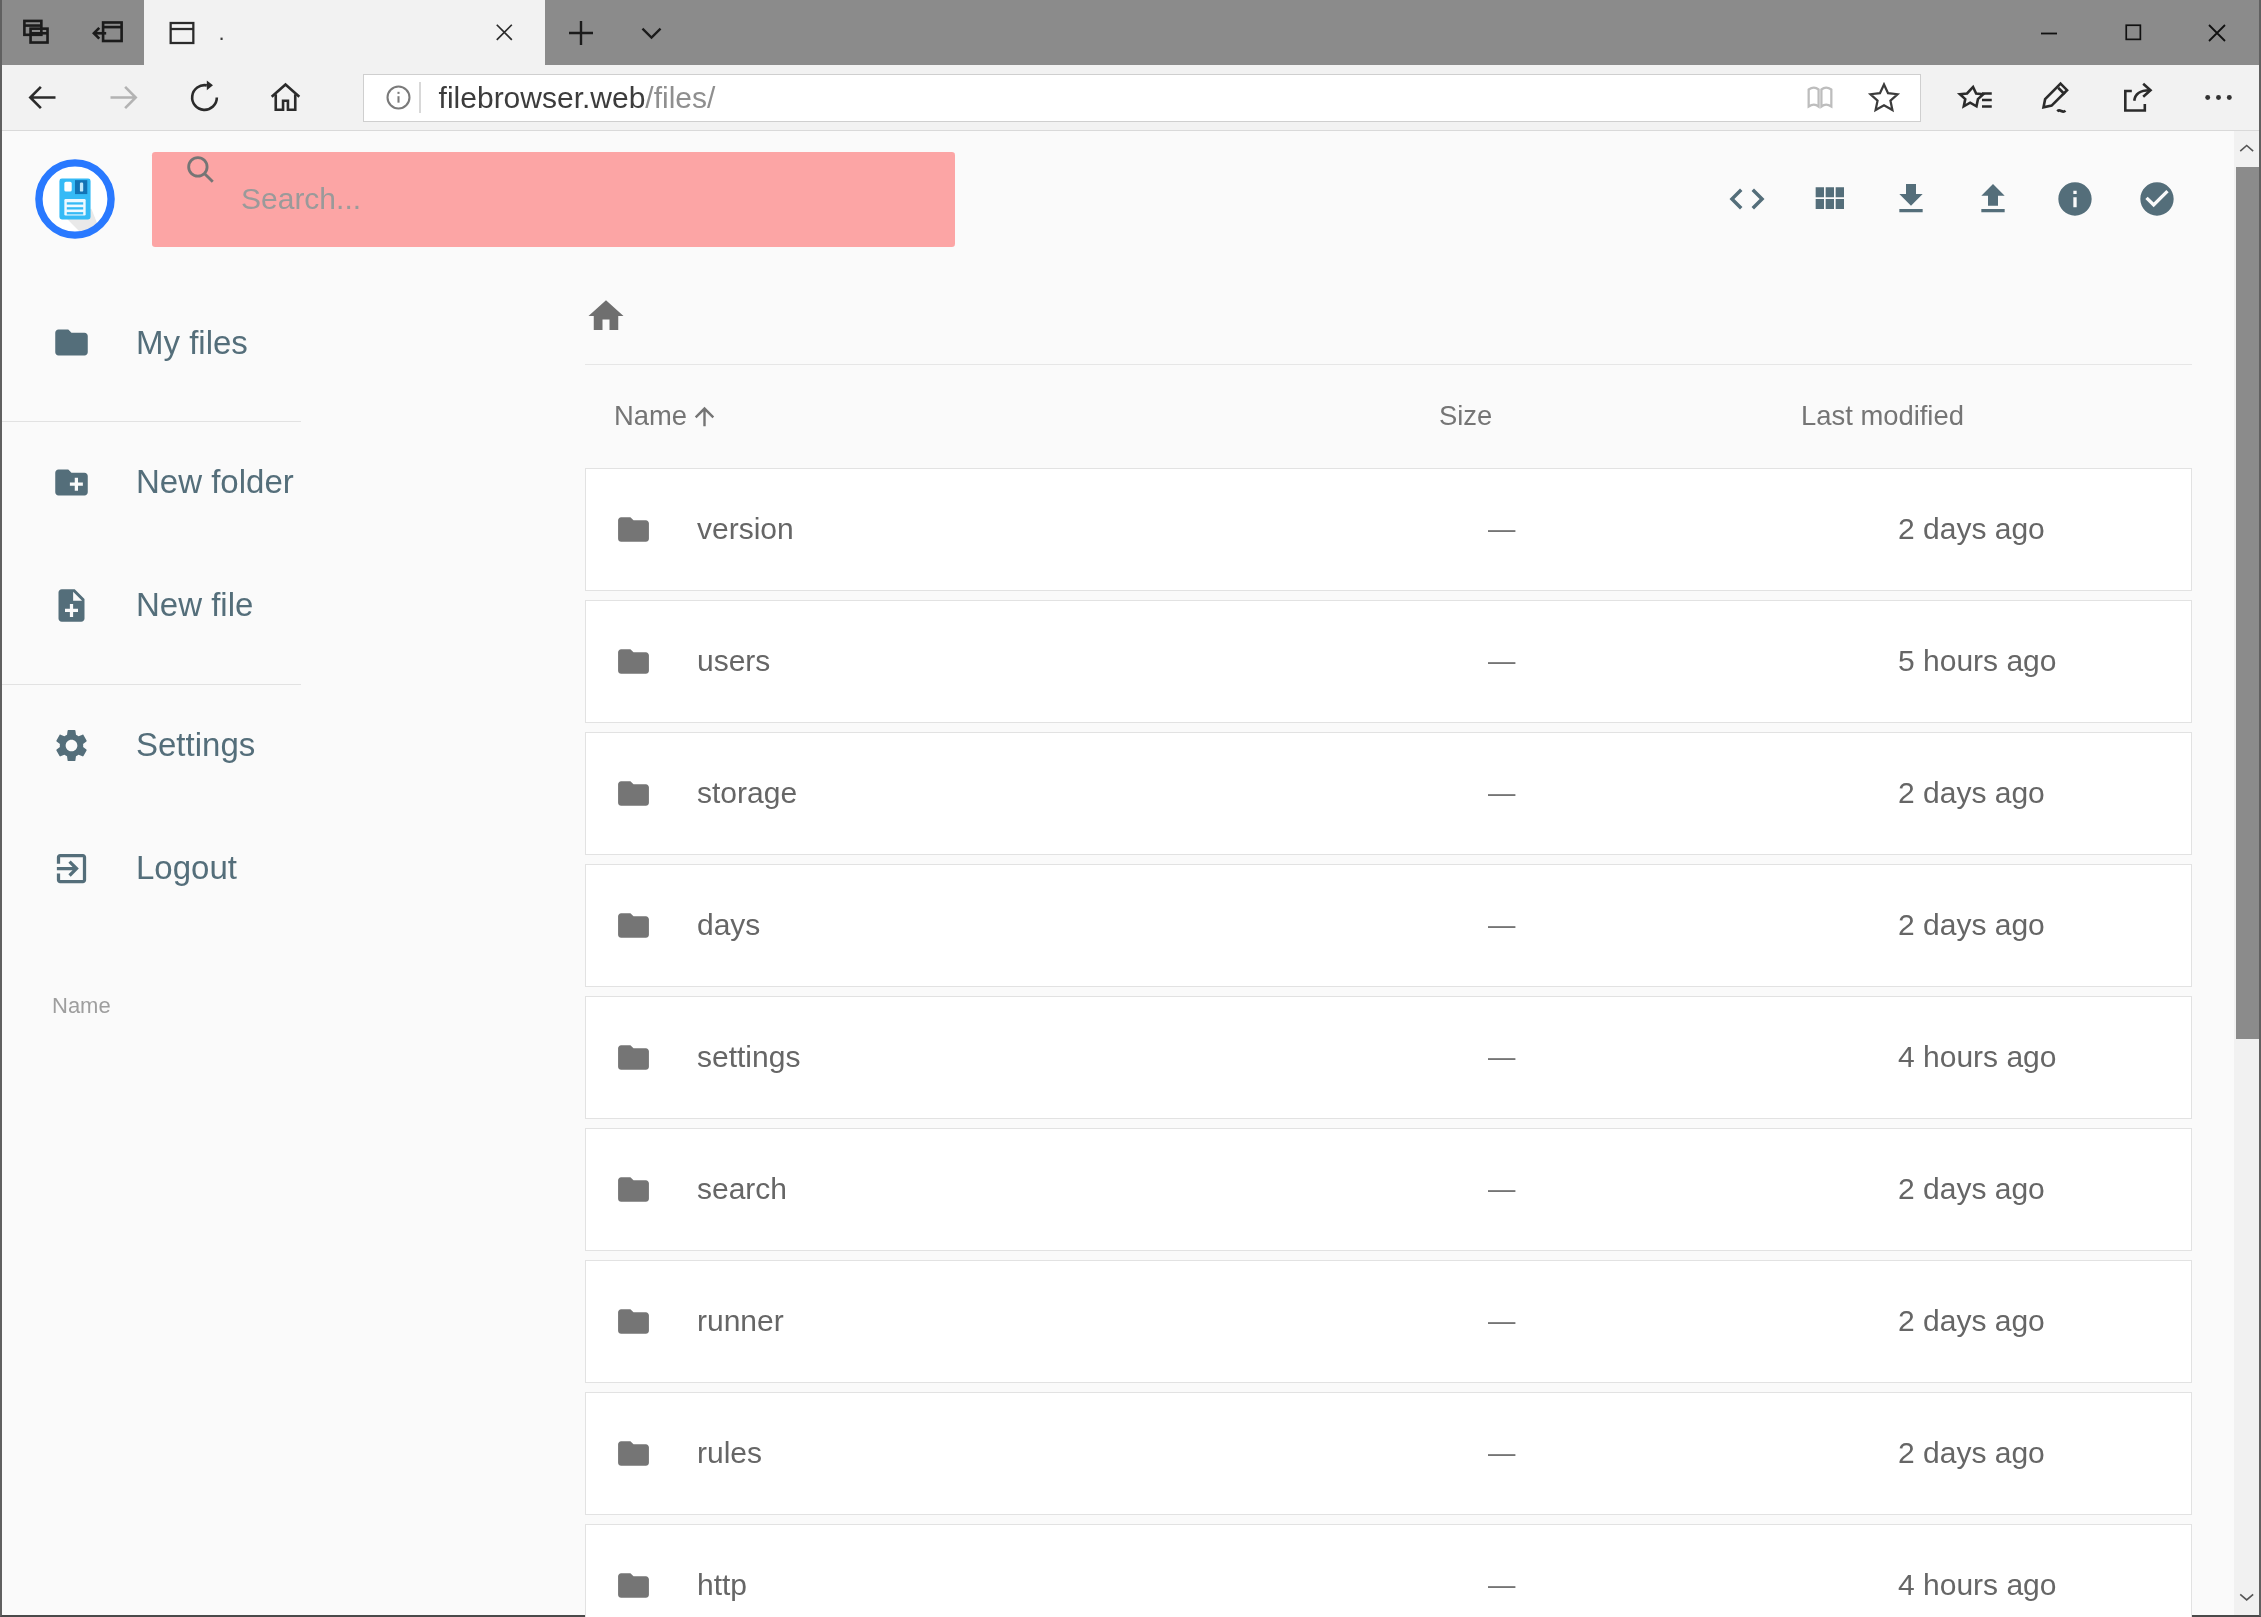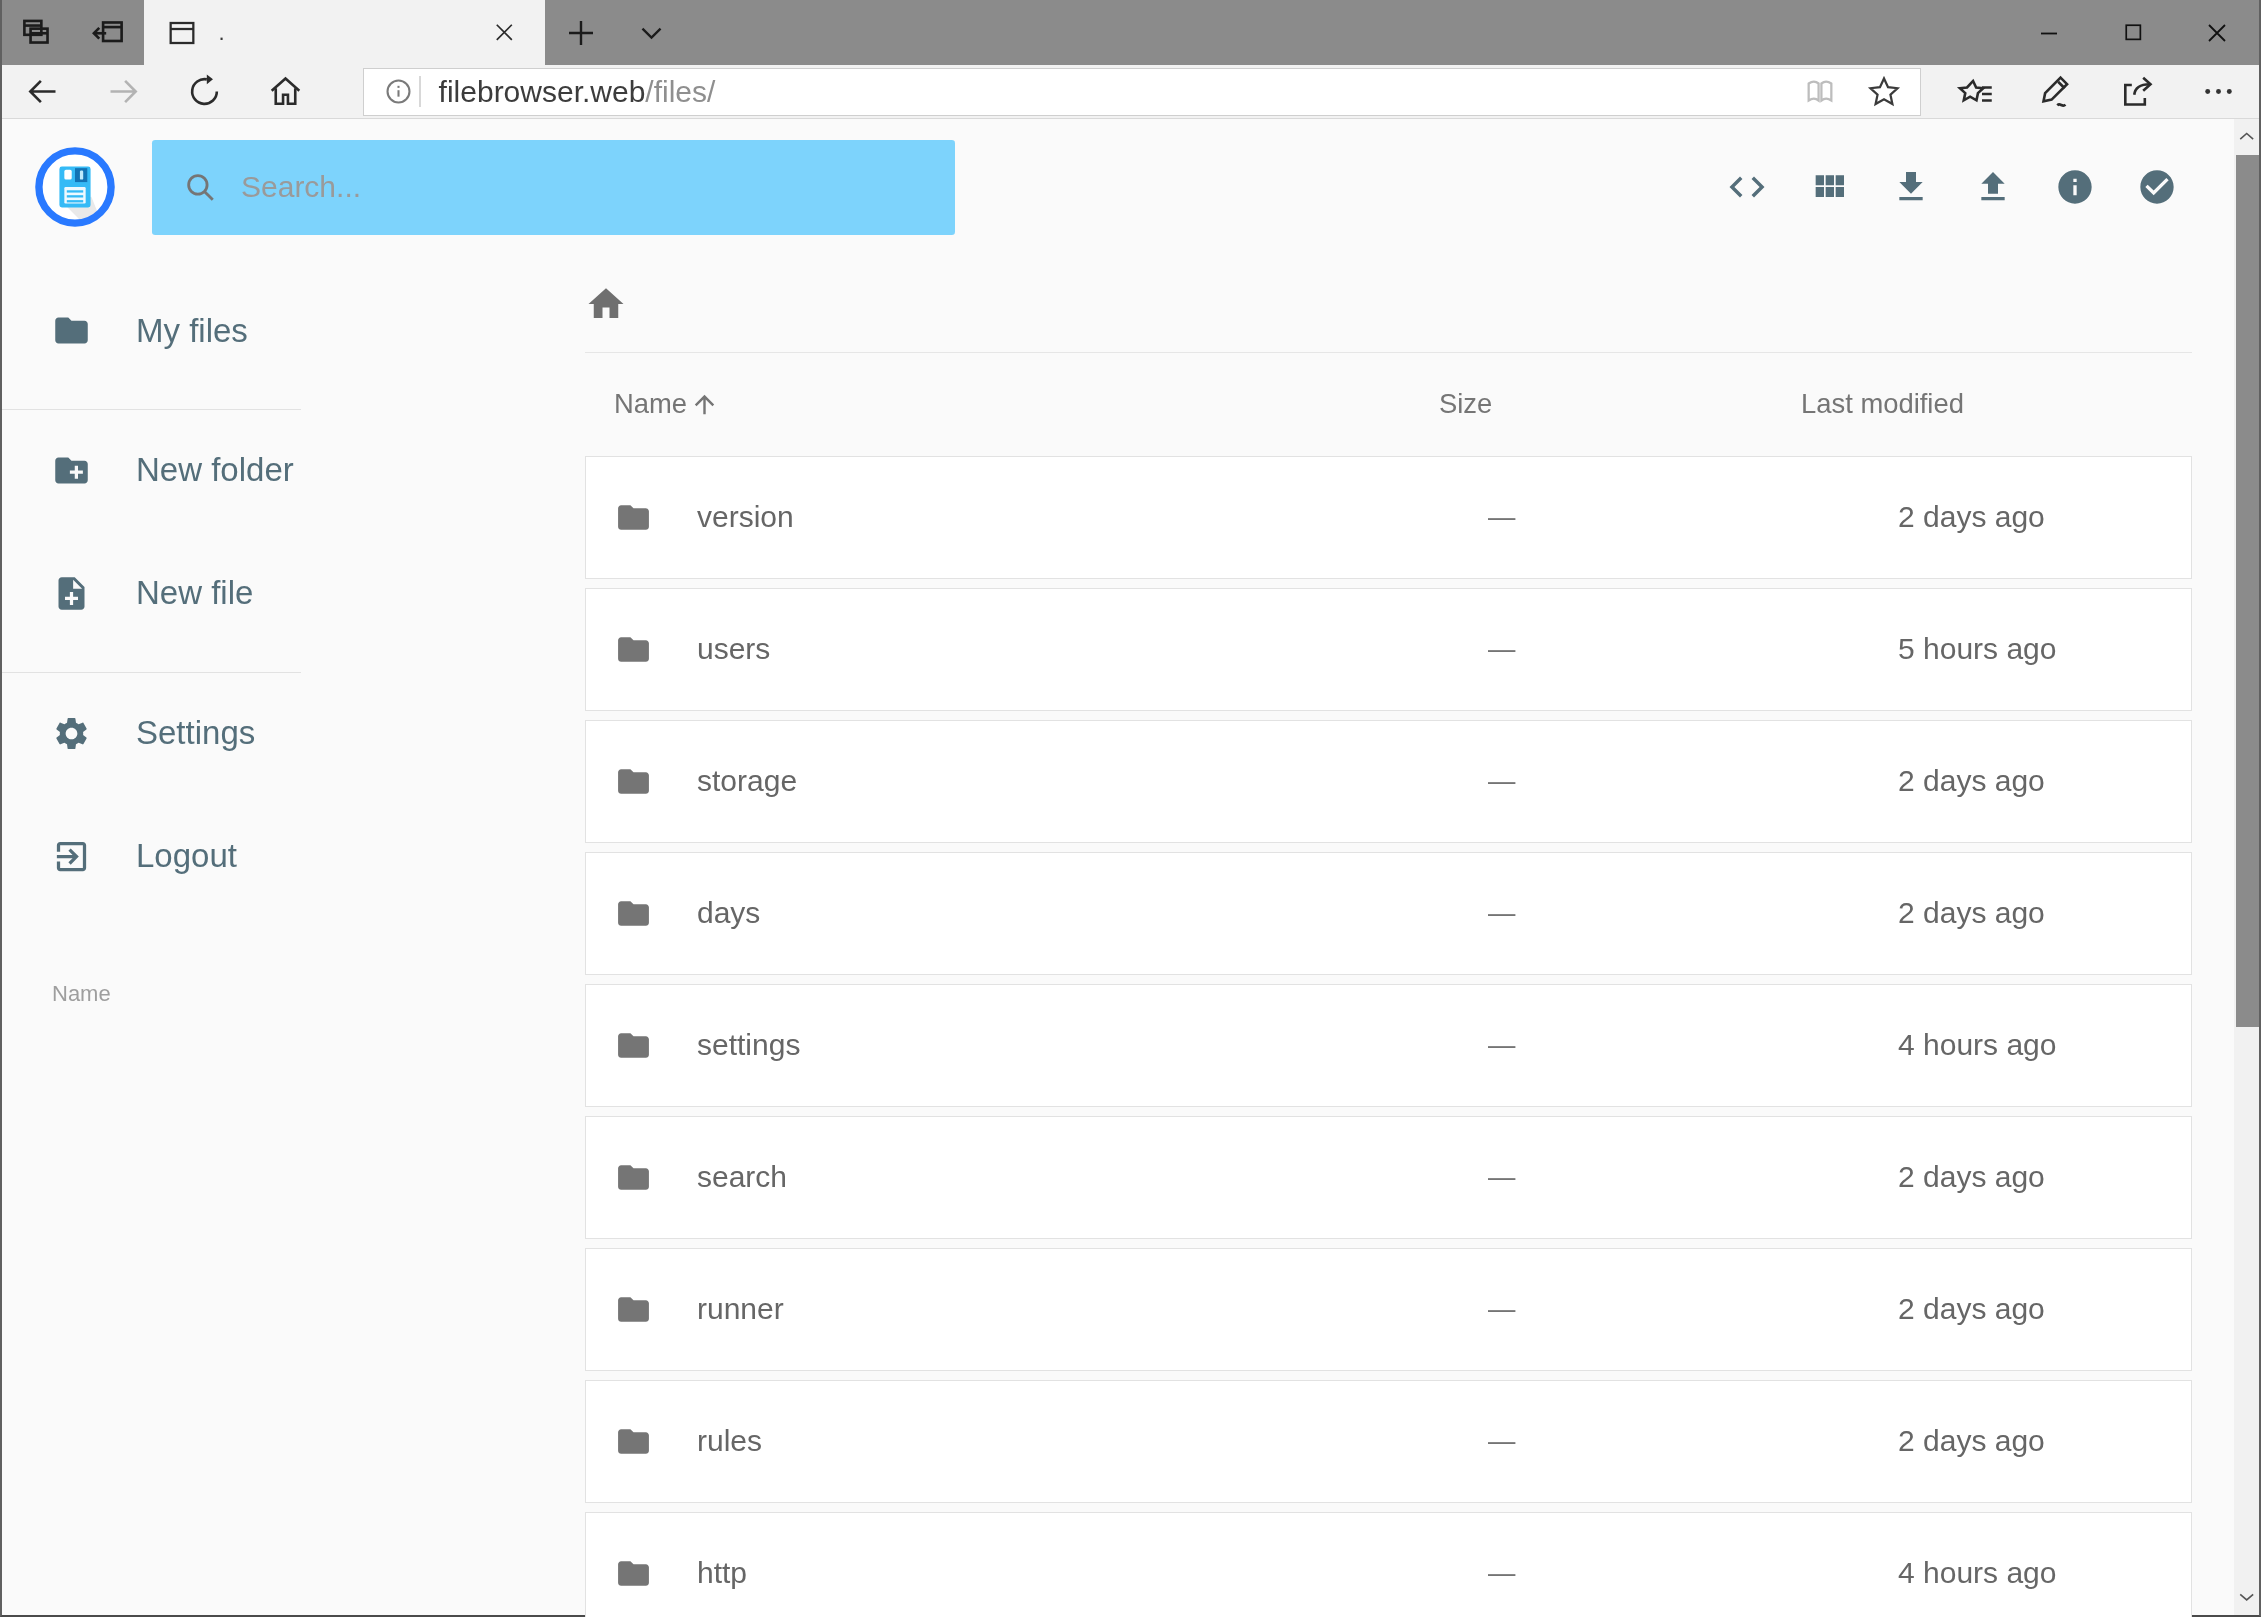--- a/index.html
+++ b/index.html
@@ -13,21 +13,21 @@
   
   .titlebar { height:65px; background:#8b8b8b; display:flex; align-items:stretch; flex:none; }
   .tb-btn { width:71px; display:flex; align-items:center; justify-content:center; }
   .tab { width:401px; background:#f2f2f2; display:flex; align-items:center; padding:0 21px; }
   .tab-title { font-size:22px; color:#3a3a3a; margin-left:19.4px; }
   .tab-close { margin-left:auto; display:flex; align-items:center; justify-content:center; width:39px; height:39px; }
   .win-controls { margin-left:auto; display:flex; }
   .win-btn { width:84px; display:flex; align-items:center; justify-content:center; }
 
   
-  .navbar { height:54px; background:#f2f2f2; border-bottom:0.8px solid #d9d9d9;
+  .navbar { height:66px; background:#f2f2f2; border-bottom:0.8px solid #d9d9d9;
     display:flex; align-items:center; flex:none; }
   .nav-btn { width:81px; height:66px; display:flex; align-items:center; justify-content:center; }
   .url-field { flex:1; height:48px; background:#ffffff; border:1.6px solid #cfcfcf;
     margin:0 14.5px 0 37px; display:flex; align-items:center; padding:0 13px; }
   .url-info { display:flex; align-items:center; justify-content:center; width:42px; }
   .url-sep { width:1.6px; height:31px; background:#d8d8d8; margin-right:18px; }
   .url-text { font-size:30px; color:#3c3c3c; white-space:nowrap; }
   .url-path { color:#8f8f8f; }
   .url-right { margin-left:auto; display:flex; align-items:center; gap:29px; padding-right:4.8px; }
 
@@ -38,22 +38,22 @@
   
   .scrollbar { width:25px; background:#f1f1f1; position:relative; flex:none; }
   .sb-arrow { position:absolute; left:0; width:25px; height:36px;
     display:flex; align-items:center; justify-content:center; }
   .sb-up { top:0; } .sb-down { bottom:0; }
   .sb-thumb { position:absolute; top:36px; left:2.4px; width:22.6px; height:872px; background:#8b8b8b; }
 
   
   .app-header { height:136px; display:flex; align-items:center; flex:none; }
   .logo { width:82px; height:82px; margin-left:32px; flex:none; }
-  .searchbox { width:803px; height:95px; background:#7dd3fc; border-radius:3.2px;
-    margin-left:36px; display:flex; align-items:center; padding:0 31px; }
+  .searchbox { width:803px; height:95px; background:#fca5a5; border-radius:3.2px;
+    margin-left:36px; display:flex; padding:0 31px; }
   .searchbox input { border:none; outline:none; background:transparent; flex:1;
     font-size:30px; color:#444; margin-left:24px; font-family:"Liberation Sans", sans-serif; }
   .searchbox input::placeholder { color:#9a9a9a; opacity:1; }
   .header-actions { margin-left:auto; display:flex; align-items:center; gap:32px; margin-right:52px; }
   .act-btn { width:50px; height:50px; display:flex; align-items:center; justify-content:center; }
 
   
   .app-body { flex:1; display:flex; min-height:0; }
   .sidebar { width:299px; flex:none; padding-top:31px; }
   .side-item { height:89px; display:flex; align-items:center; padding-left:50px; gap:45px;

